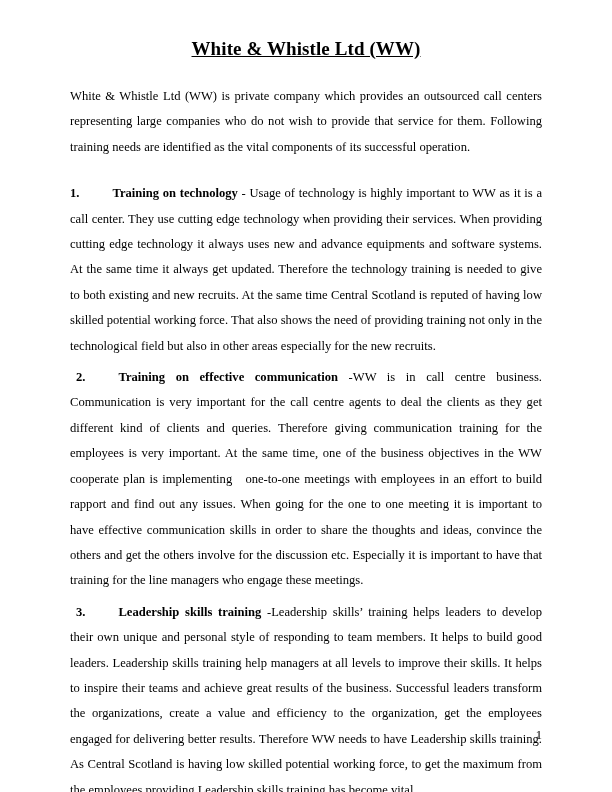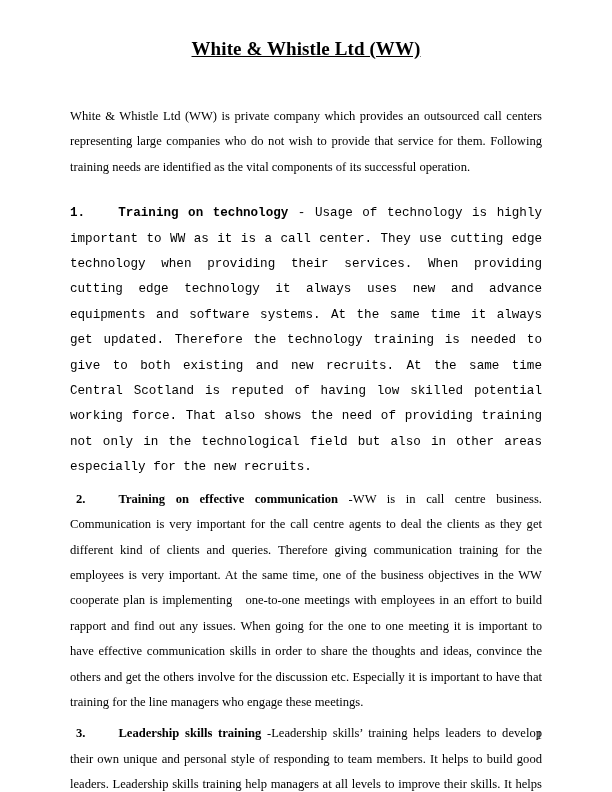--- a/index.html
+++ b/index.html
@@ -34,28 +34,27 @@
   }
   .para {
     font-size: 12.6px;
     line-height: 25.4px;
     text-align: justify;
     text-justify: inter-word;
     margin: 0;
     white-space: pre-wrap;
   }
   .intro {
-    margin-top: 44px;
+    margin-top: 24px;
   }
   .section {
     margin-top: 6px;
   }
   .section.s1 {
     margin-top: 21px;
-    font-family: Liberation Mono, monospace;
   }
   .sec-num {
     font-weight: bold;
   }
   .sec-indent-1 .sec-num { padding-left: 0px; }
   .sec-indent-2 .sec-num { padding-left: 6px; }
   .tabgap {
     display: inline-block;
     width: 33px;
   }

